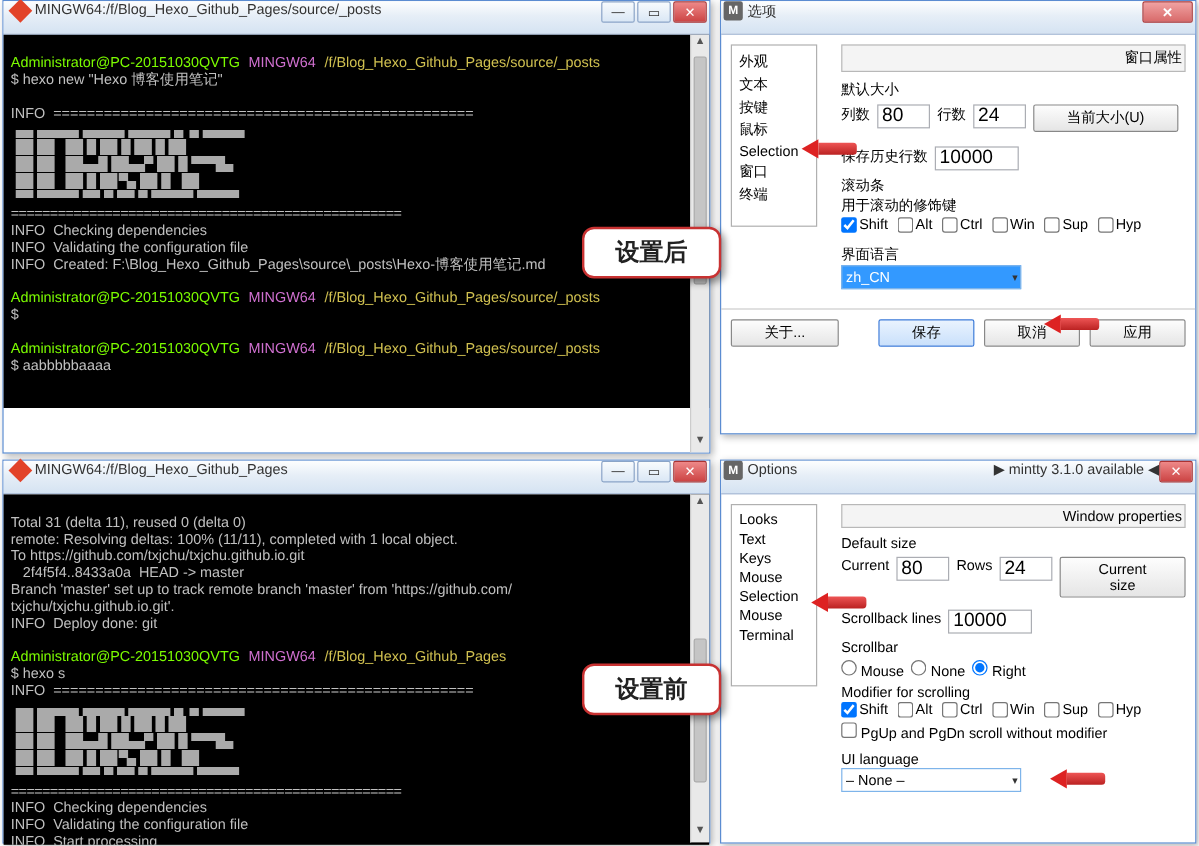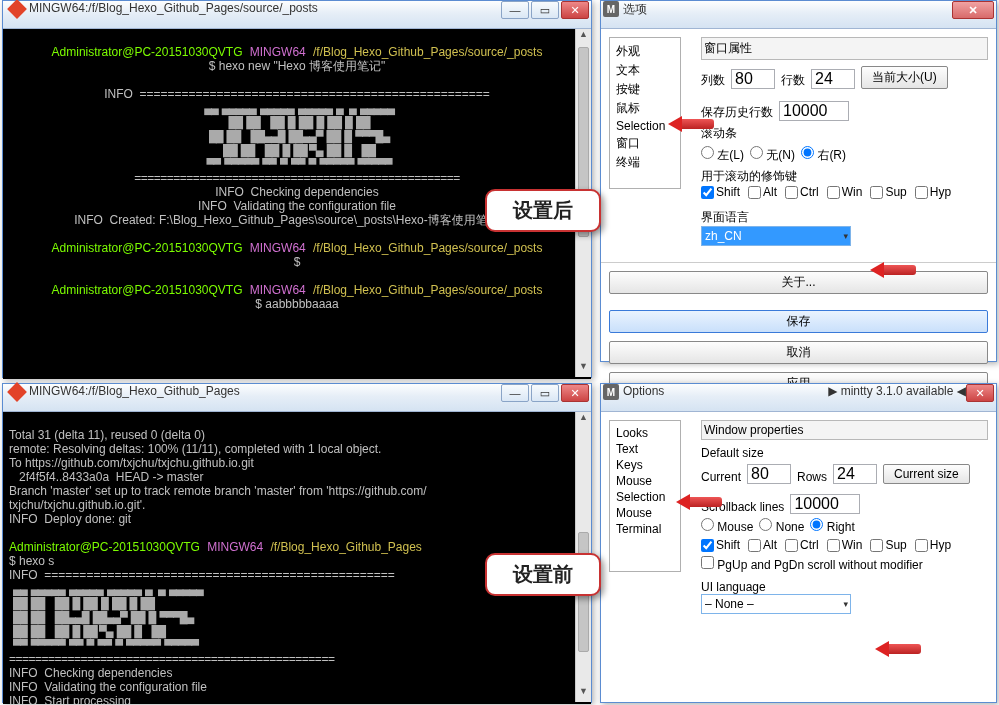--- a/index.html
+++ b/index.html
@@ -18,32 +18,32 @@
 .prompt-user { color: #7cfc00; }
 .prompt-sys { color: #d070d0; }
 .prompt-path { color: #d0c050; }
 .sep { color: #c0c0c0; letter-spacing: -0.5px; }
 
 .dlg-body { display: flex; padding: 8px; gap: 20px; }
 .sidebar { border: 1px solid #b0b0b0; width: 72px; height: 152px; padding: 4px 2px; }
 .sidebar-item { padding: 1px 4px; cursor: default; }
 .rpanel { flex: 1; }
 .groupbox { position: relative; margin-bottom: 8px; }
-.groupbox .legend { text-align: left; padding: 2px; border: 1px solid #b8b8b8; background: #f4f4f4; margin-bottom: 6px; }
-.row { display: flex; align-items: flex-end; gap: 6px; margin: 4px 0; }
+.groupbox .legend { text-align: right; padding: 2px; border: 1px solid #b8b8b8; background: #f4f4f4; margin-bottom: 6px; }
+.row { display: flex; align-items: flex-start; gap: 6px; margin: 4px 0; }
 .row label { font-size: 12px; }
 input.field { border: 1px solid #abadb3; padding: 1px 3px; height: 20px; font-size: 16px; }
-.btn3d { border: 1px solid #888; background: linear-gradient(#fdfdfd,#e5e5e5); padding: 2px 10px; border-radius: 2px; cursor: default; }
+.btn3d { border: 1px solid #888; background: linear-gradient(#fdfdfd,#e5e5e5); padding: 2px 27px; border-radius: 2px; cursor: default; }
 .select { border: 1px solid #7eb4ea; background: #fff; height: 20px; display: flex; align-items: center; padding: 0 3px; position: relative; }
 .select.hi { background: #3399ff; color: #fff; }
 .select .arrow { position: absolute; right: 2px; font-size: 9px; color: #333; }
 .chkline { display: flex; gap: 8px; flex-wrap: wrap; }
 .chkline label { display: inline-flex; align-items: center; gap: 2px; font-size: 12px; }
 input[type=checkbox], input[type=radio] { margin: 0; }
-.dlg-foot { border-top: 1px solid #ccc; padding: 8px; display: flex; gap: 8px; flex-direction: column; }
+.dlg-foot { border-top: 1px solid #ccc; padding: 8px; display: flex; gap: 8px; }
 .dlg-foot .spacer { flex: 1; }
 .dlg-foot button { min-width: 64px; }
 .dlg-foot button.primary { border:1px solid #3a7ad9; background:linear-gradient(#eaf3fe,#c9e0fb); }
 
 .scrollbar-v { position: absolute; right: 0; top: 28px; bottom: 0; width: 16px; background: #e9e9e9; border-left: 1px solid #ccc; }
 .scrollbar-v .thumb { position: absolute; left: 2px; right: 2px; top: 18px; height: 60px; background: #c5c5c5; border: 1px solid #aaa; border-radius: 2px; }
 .scrollbar-v .arr { position: absolute; left: 0; right: 0; height: 16px; text-align: center; font-size: 9px; color: #555; }
 
 .callout { position: absolute; background: #fff; border: 2px solid #c83232; border-radius: 10px; padding: 6px 26px; font-size: 20px; font-weight: bold; color: #222; box-shadow: 3px 3px 6px rgba(0,0,0,0.4); }
 .arrow-annot { position: absolute; display: flex; align-items: center; }
@@ -63,21 +63,21 @@
     <span class="icon">
         <span class="git-icon"></span>
       </span>
     <span class="title">MINGW64:/f/Blog_Hexo_Github_Pages/source/_posts</span>
     <div class="btns">
       <div class="btn">—</div>
       <div class="btn">▭</div>
       <div class="btn close2">✕</div>
     </div>
   </div>
-  <div class="terminal" style="height:350px;text-align:center;">
+  <div class="terminal" style="height:311px;">
 <span class="prompt-user">Administrator@PC-20151030QVTG</span> <span class="prompt-sys">MINGW64</span> <span class="prompt-path">/f/Blog_Hexo_Github_Pages/source/_posts</span>
 <span>$ hexo new "Hexo 博客使用笔记"</span>
 
 <span>INFO  ==================================================</span>
 <span class="ascii-art">  ▄▄  ▄▄▄▄▄  ▄▄▄▄▄  ▄▄▄▄▄  ▄   ▄  ▄▄▄▄▄
   ██  ██     ██  █  ██  █  ██  █  ██
   ██  ██     ██▄▄█  ██▄▄▀  ██  █  ▀▀▀█▄
   ██  ██     ██  █  ██ ▀▄  ██  █     ██
   ▀▀  ▀▀▀▀▀  ▀▀  ▀  ▀▀  ▀  ▀▀▀▀▀  ▀▀▀▀▀</span>
 <span class="sep">==================================================</span>
@@ -153,37 +153,33 @@
       <div class="sidebar-item">文本</div>
       <div class="sidebar-item">按键</div>
       <div class="sidebar-item">鼠标</div>
       <div class="sidebar-item">Selection</div>
       <div class="sidebar-item">窗口</div>
       <div class="sidebar-item">终端</div>
     </div>
     <div class="rpanel">
       <div class="groupbox">
         <div class="legend">窗口属性</div>
+        <div>默认大小</div>
         <div class="row">
           <label>列数</label>
           <input class="field" style="width: 44px;" value="80">
           <label>行数</label>
           <input class="field" style="width: 44px;" value="24">
           <button class="btn3d">当前大小(U)</button>
         </div>
         <div class="row" style="margin-top:12px">
           <label>保存历史行数</label>
           <input class="field" style="width: 70px;" value="10000">
         </div>
         <div>滚动条</div>
-        <div class="row">
-          <label><input type="radio" style=""> <span>左(L)</span></label>
-          <label><input type="radio" style=""> <span>无(N)</span></label>
-          <label><input type="radio" checked="" style=""> <span>右(R)</span></label>
-        </div>
         <div>用于滚动的修饰键</div>
         <div class="chkline">
           <label>
               <input type="checkbox" checked="" style=""> 
               <span>Shift</span>
             </label>
           <label>
               <input type="checkbox" style=""> 
               <span>Alt</span>
             </label>
@@ -248,25 +244,27 @@
           <label>Current</label>
           <input class="field" style="width: 44px;" value="80">
           <label>Rows</label>
           <input class="field" style="width: 44px;" value="24">
           <button class="btn3d">Current size</button>
         </div>
         <div class="row" style="margin-top:10px">
           <label>Scrollback lines</label>
           <input class="field" style="width: 70px;" value="10000">
         </div>
+        <div>Scrollbar</div>
         <div class="row">
           <label><input type="radio" style=""> <span>Mouse</span></label>
           <label><input type="radio" style=""> <span>None</span></label>
           <label><input type="radio" checked="" style=""> <span>Right</span></label>
         </div>
+        <div>Modifier for scrolling</div>
         <div class="chkline">
           <label>
               <input type="checkbox" checked="" style=""> 
               <span>Shift</span>
             </label>
           <label>
               <input type="checkbox" style=""> 
               <span>Alt</span>
             </label>
           <label>

